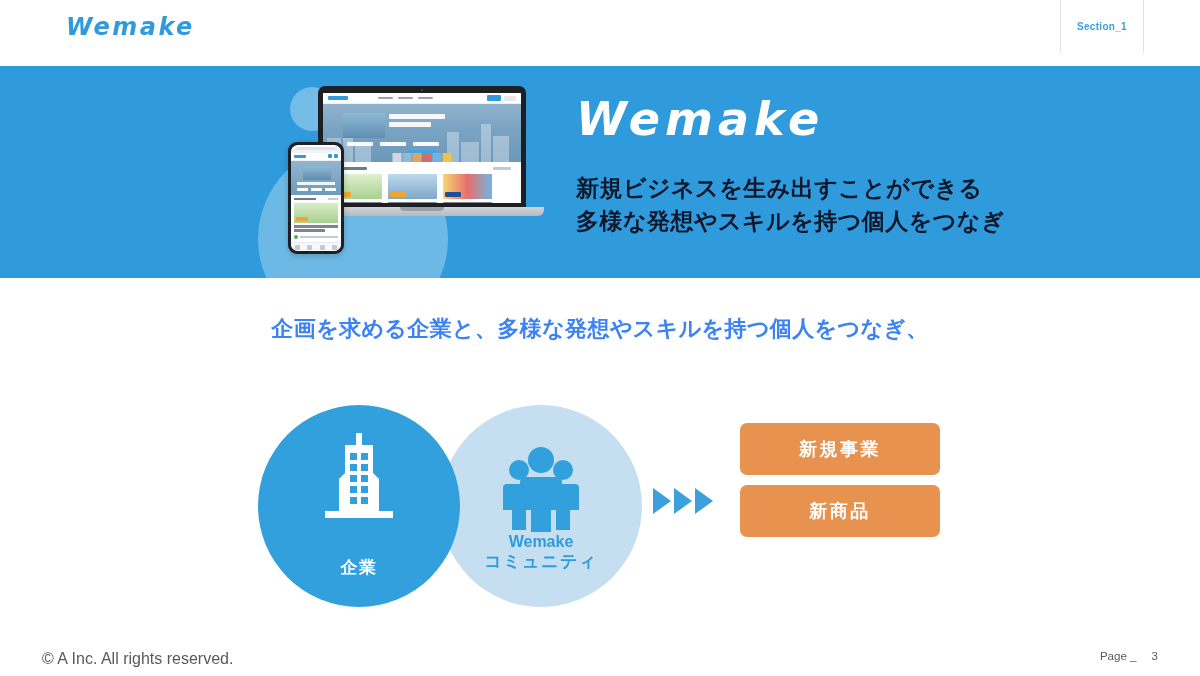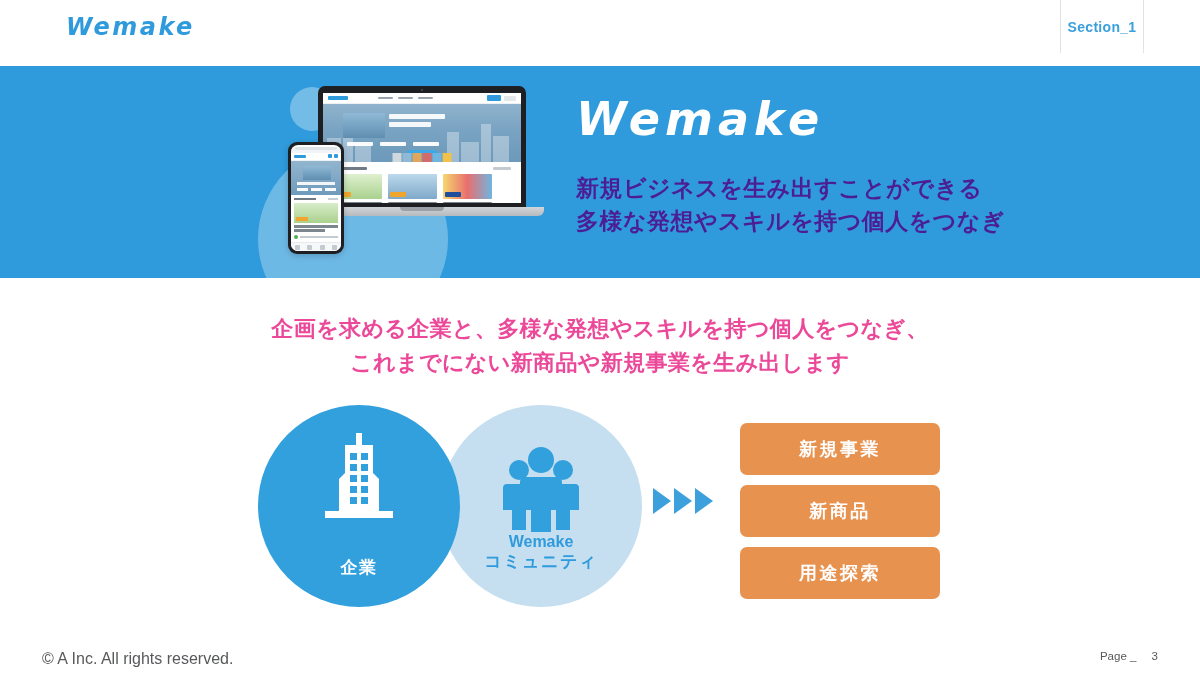--- a/index.html
+++ b/index.html
@@ -20,21 +20,21 @@
     font-size: 24px; font-weight: bold; font-style: italic;
     letter-spacing: 2.5px; color: #2F9BDC;
     font-family: "DejaVu Sans", sans-serif;
   }
   .section-box {
     position: absolute; left: 1060px; top: 0; width: 84px; height: 53px;
     border-left: 1px solid #dfe3e6; border-right: 1px solid #dfe3e6;
     display: flex; align-items: center; justify-content: center;
   }
   .section-box span {
-    font-size: 14px; font-weight: bold; color: #3CA0DC; letter-spacing: .3px;
+    font-size: 10px; font-weight: bold; color: #3CA0DC; letter-spacing: .3px;
   }
 
   
   .hero {
     position: absolute; left: 0; top: 66px; width: 1200px; height: 212px;
     background: #2F9BDC; overflow: hidden;
   }
   .hero-circle-big {
     position: absolute; left: 258px; top: 78px;
     width: 190px; height: 190px; border-radius: 50%;
@@ -46,21 +46,21 @@
     background: rgba(255,255,255,.33);
   }
   .hero-title {
     position: absolute; left: 576px; top: 26px;
     font-size: 46px; font-weight: bold; font-style: italic;
     letter-spacing: 5px; color: #ffffff;
     font-family: "DejaVu Sans", sans-serif;
   }
   .hero-sub {
     position: absolute; left: 576px; top: 106px;
-    font-size: 23px; font-weight: bold; line-height: 33px; color: #4c1d95;
+    font-size: 23px; font-weight: bold; line-height: 33px; color: #0f172a;
     letter-spacing: .5px;
   }
 
   
   .devices { position: absolute; left: 280px; top: 14px; width: 280px; height: 190px; }
   .laptop { position: absolute; left: 38px; top: 6px; width: 208px; height: 130px; }
   .laptop-lid {
     position: absolute; left: 0; top: 0; width: 208px; height: 123px;
     background: #1d1f22; border-radius: 7px 7px 2px 2px; padding: 7px 5px 6px 5px;
   }
@@ -161,21 +161,21 @@
   .ph-card .org { margin-top: 3px; display: flex; gap: 2px; align-items: center; }
   .ph-card .org .dot { width: 4px; height: 4px; border-radius: 50%; background: #4caf50; }
   .ph-card .org .nm { flex: 1; height: 2px; background: #c3cad0; }
   .ph-tabs { position: absolute; left: 0; bottom: 0; width: 100%; height: 9px;
     background: #f6f8f9; display: flex; align-items: center; justify-content: space-around; border-top: 1px solid #e6eaed; }
   .ph-tabs i { width: 5px; height: 5px; border-radius: 1px; background: #c3cad0; }
 
   
   .message {
     position: absolute; left: 0; top: 312px; width: 1200px; text-align: center;
-    color: #ec4899; font-size: 22px; font-weight: bold; line-height: 34px;
+    color: #3b82f6; font-size: 22px; font-weight: bold; line-height: 34px;
     letter-spacing: .4px;
   }
 
   
   .diagram { position: absolute; left: 0; top: 400px; width: 1200px; height: 215px; }
   .circle {
     position: absolute; border-radius: 50%;
     display: flex; flex-direction: column; align-items: center; justify-content: center;
   }
   .circle-company {
@@ -362,21 +362,20 @@
 
     <div class="hero-title">Wemake</div>
     <div class="hero-sub">
       <div>新規ビジネスを生み出すことができる</div>
       <div>多様な発想やスキルを持つ個人をつなぎ</div>
     </div>
   </div>
 
   <div class="message">
     <div>企画を求める企業と、多様な発想やスキルを持つ個人をつなぎ、</div>
-    <div>これまでにない新商品や新規事業を生み出します</div>
   </div>
 
   <div class="diagram">
 
     <div class="circle circle-community">
       <div class="icon-wrap">
         <svg viewBox="0 0 96 92" width="96" height="92" aria-hidden="true">
           <circle cx="26" cy="30" r="10" fill="#31A0DD"></circle>
           <path d="M14 44 h24 a4 4 0 0 1 4 4 v22 h-9 v20 h-14 v-20 h-9 v-22 a4 4 0 0 1 4 -4 z" fill="#31A0DD"></path>
           <circle cx="70" cy="30" r="10" fill="#31A0DD"></circle>
@@ -416,21 +415,20 @@
 
     <div class="arrows">
       <div class="arrow"></div>
       <div class="arrow"></div>
       <div class="arrow"></div>
     </div>
 
     <div class="outputs">
       <div class="out-btn">新規事業</div>
       <div class="out-btn">新商品</div>
-      <div class="out-btn">用途探索</div>
     </div>
   </div>
 
   <div class="footer">
     <div class="copyright">© A Inc. All rights reserved.</div>
     <div class="pager">
       <span>Page _</span>
       <span class="num">3</span>
     </div>
   </div>

